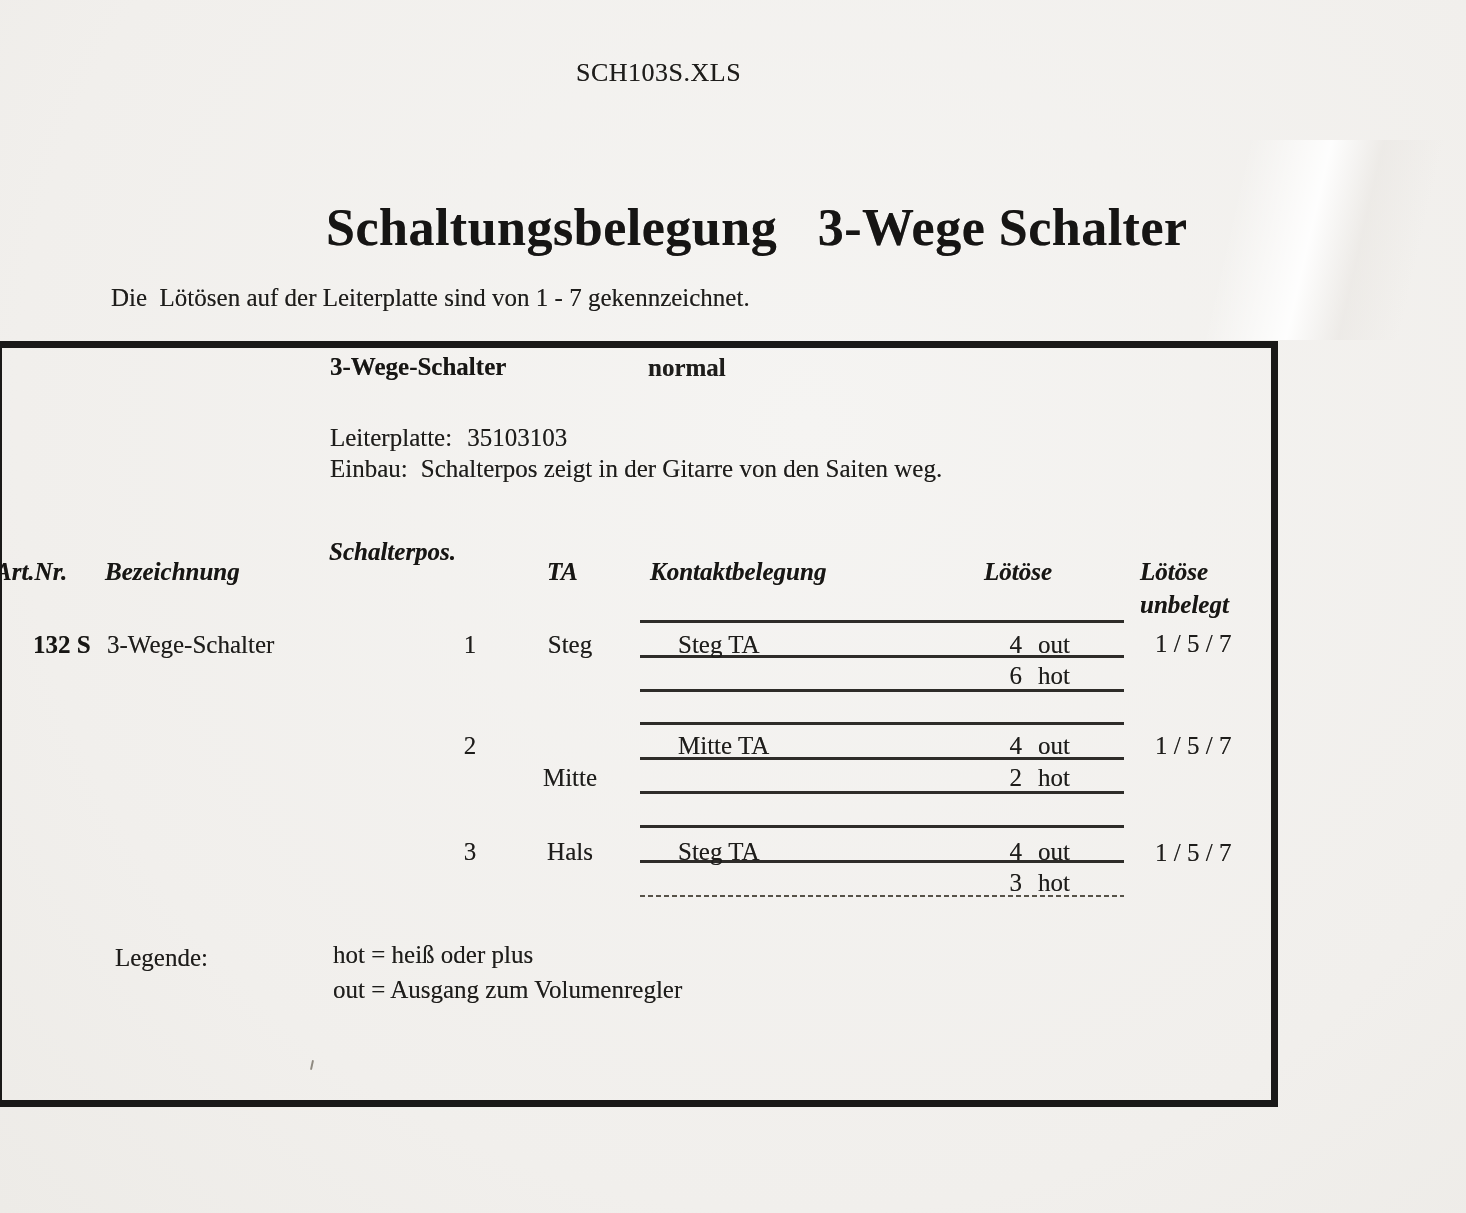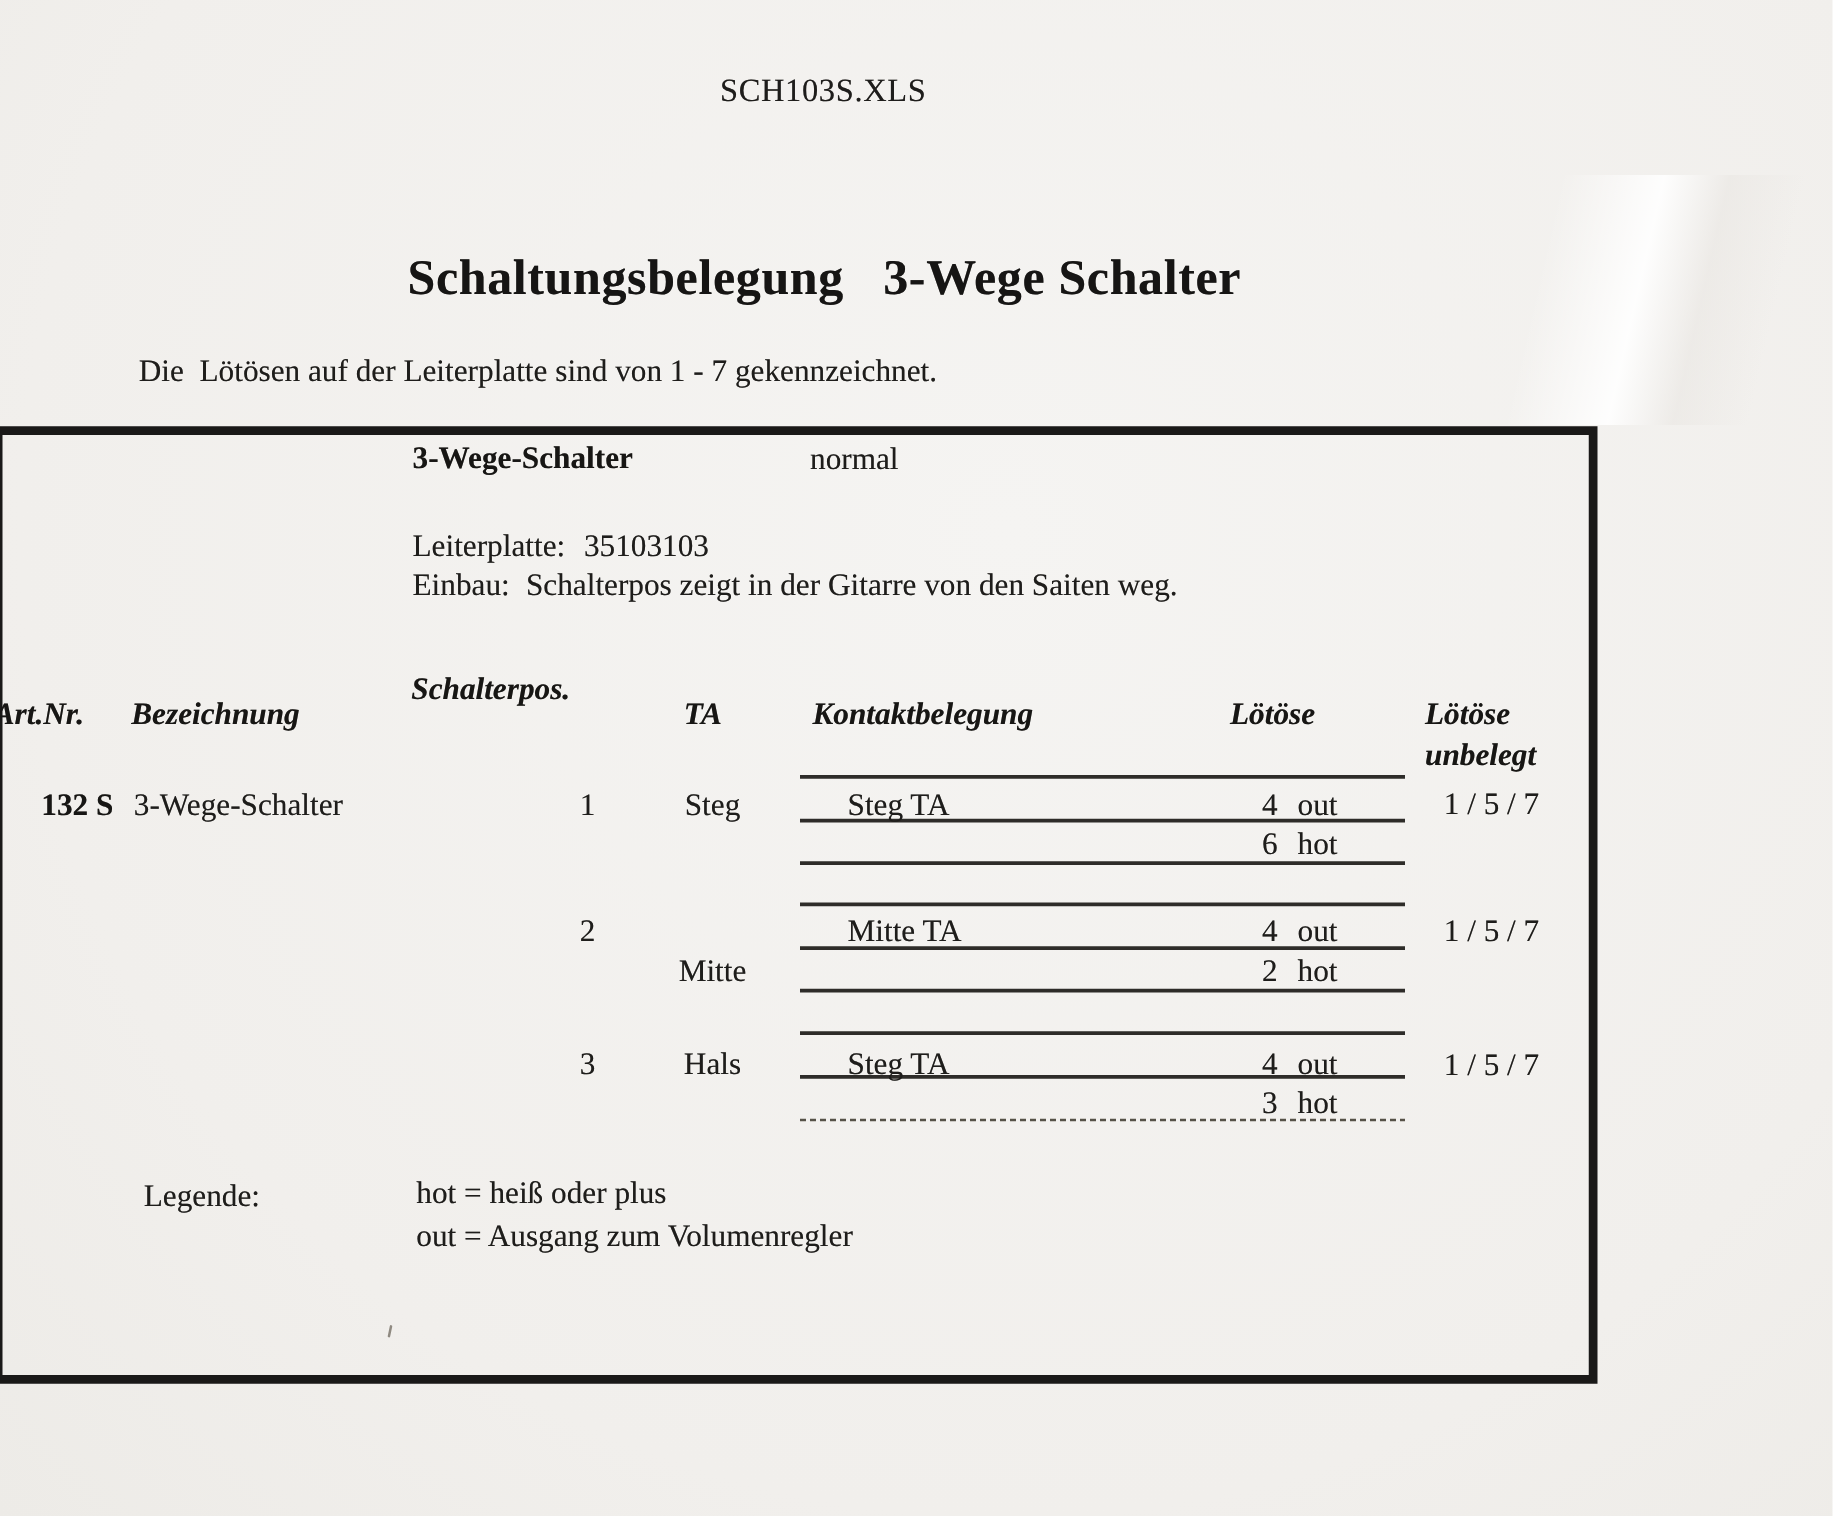--- a/index.html
+++ b/index.html
@@ -8,21 +8,21 @@
     background:radial-gradient(circle at 55% 35%, #f5f4f2 0%, #f1efec 70%, #edebe7 100%);
     font-family:"Liberation Serif","DejaVu Serif",serif;
     color:#1e1d1b;
   }
   .abs{position:absolute;}
   .pre{white-space:pre;}
   .t25{font-size:25px;line-height:30px;}
   .b{font-weight:bold;color:#171614;}
   .i{font-style:italic;}
   .filename{font-size:26px;letter-spacing:0.5px;}
-  .title{font-size:40px;font-weight:bold;letter-spacing:0.5px;color:#161514;}
+  .title{font-size:52px;font-weight:bold;letter-spacing:0.5px;color:#161514;}
   .box{
     left:-5px;top:341px;width:1283px;height:766px;
     border:7px solid #1a1918;box-sizing:border-box;
     background:transparent;
   }
   .rule{left:640px;width:484px;height:3px;background:#2e2c29;}
   .rule-dotted{
     left:640px;width:484px;height:2px;
     background:repeating-linear-gradient(90deg,#565248 0 5px,transparent 5px 8px);
   }
@@ -47,21 +47,21 @@
 
 <div class="abs filename soft" style="left:576px;top:58px;">SCH103S.XLS</div>
 
 <div class="abs title pre soft" style="left:326px;top:198px;">Schaltungsbelegung   3-Wege Schalter</div>
 
 <div class="abs t25 pre soft" style="left:111px;top:283px;">Die  Lötösen auf der Leiterplatte sind von 1 - 7 gekennzeichnet.</div>
 
 <div class="abs box"></div>
 
 <div class="abs t25 b soft" style="left:330px;top:352px;">3-Wege-Schalter</div>
-<div class="abs t25 soft" style="left:648px;top:353px;">normal</div>
+<div class="abs t25 soft" style="left:648px;top:353px;font-weight:bold;">normal</div>
 
 <div class="abs t25 soft" style="left:330px;top:423px;">
   <span>Leiterplatte:</span><span style="display:inline-block;width:15px;"></span><span>35103103</span>
 </div>
 <div class="abs t25 soft" style="left:330px;top:454px;">
   <span>Einbau:</span><span style="display:inline-block;width:13px;"></span><span>Schalterpos zeigt in der Gitarre von den Saiten weg.</span>
 </div>
 
 <div class="abs t25 b i soft" style="left:-5px;top:557px;">Art.Nr.</div>
 <div class="abs t25 b i soft" style="left:105px;top:557px;">Bezeichnung</div>

